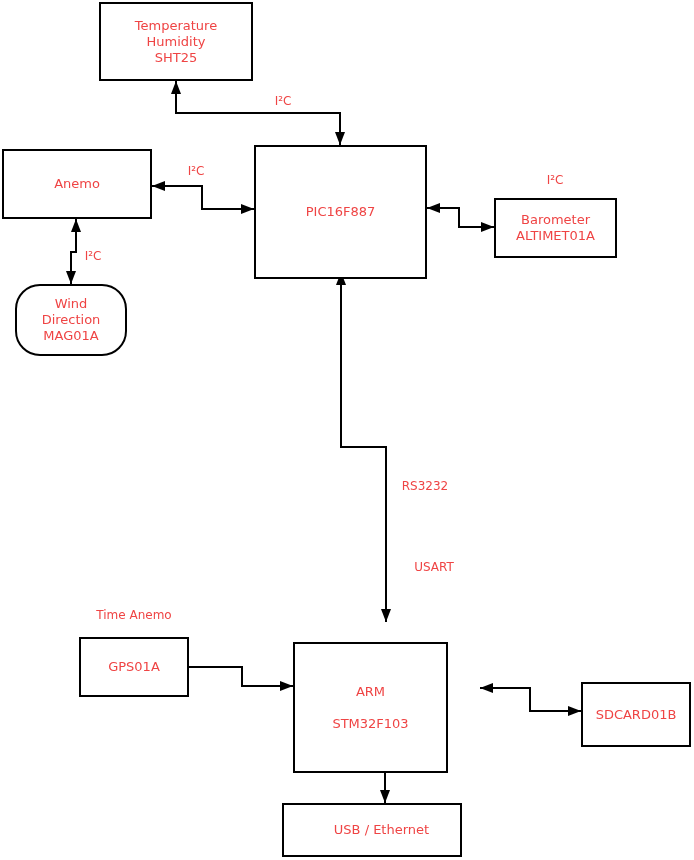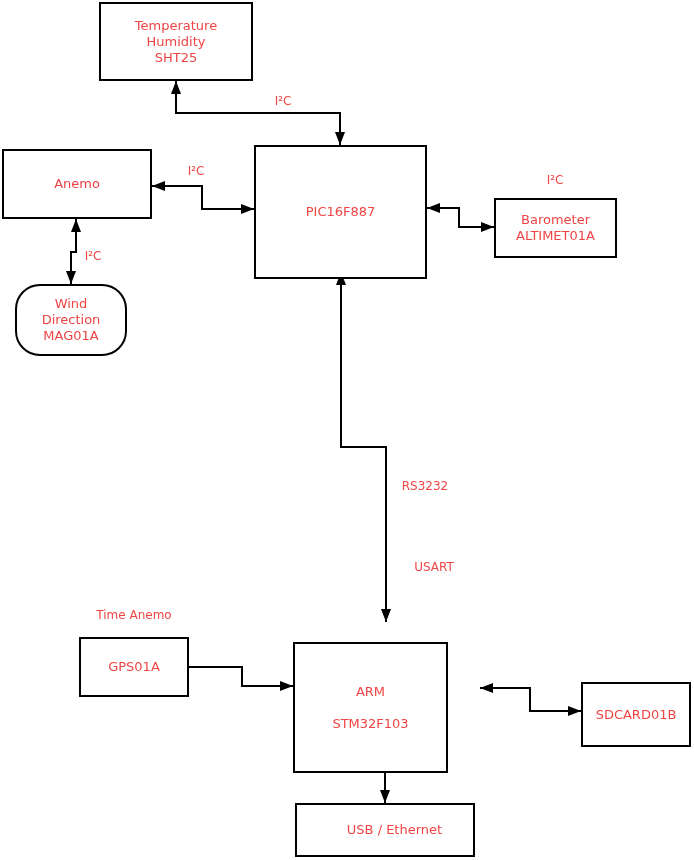--- a/index.html
+++ b/index.html
@@ -93,21 +93,21 @@
 ALTIMET01A</div>
 
   <div class="box" style="left:79px; top:637px; width:110px; height:60px;">GPS01A</div>
 
   <div class="box" style="left:293px; top:622px; width:155px; height:131px;margin-top:20px;">ARM
 
 STM32F103</div>
 
   <div class="box" style="left:581px; top:682px; width:110px; height:65px;">SDCARD01B</div>
 
-  <div class="box" style="left:295px; top:803px; width:180px; height:54px;padding-left:19px;">USB / Ethernet</div>
+  <div class="box" style="left:282px; top:803px; width:180px; height:54px;padding-left:19px;">USB / Ethernet</div>
 
   <span class="elabel" style="left:283px; top:101px;">I²C</span>
 
   <span class="elabel" style="left:196px; top:171px;">I²C</span>
 
   <span class="elabel" style="left:93px; top:256px;">I²C</span>
 
   <span class="elabel" style="left:555px; top:180px;">I²C</span>
 
   <span class="elabel" style="left:425px; top:486px;">RS3232</span>

